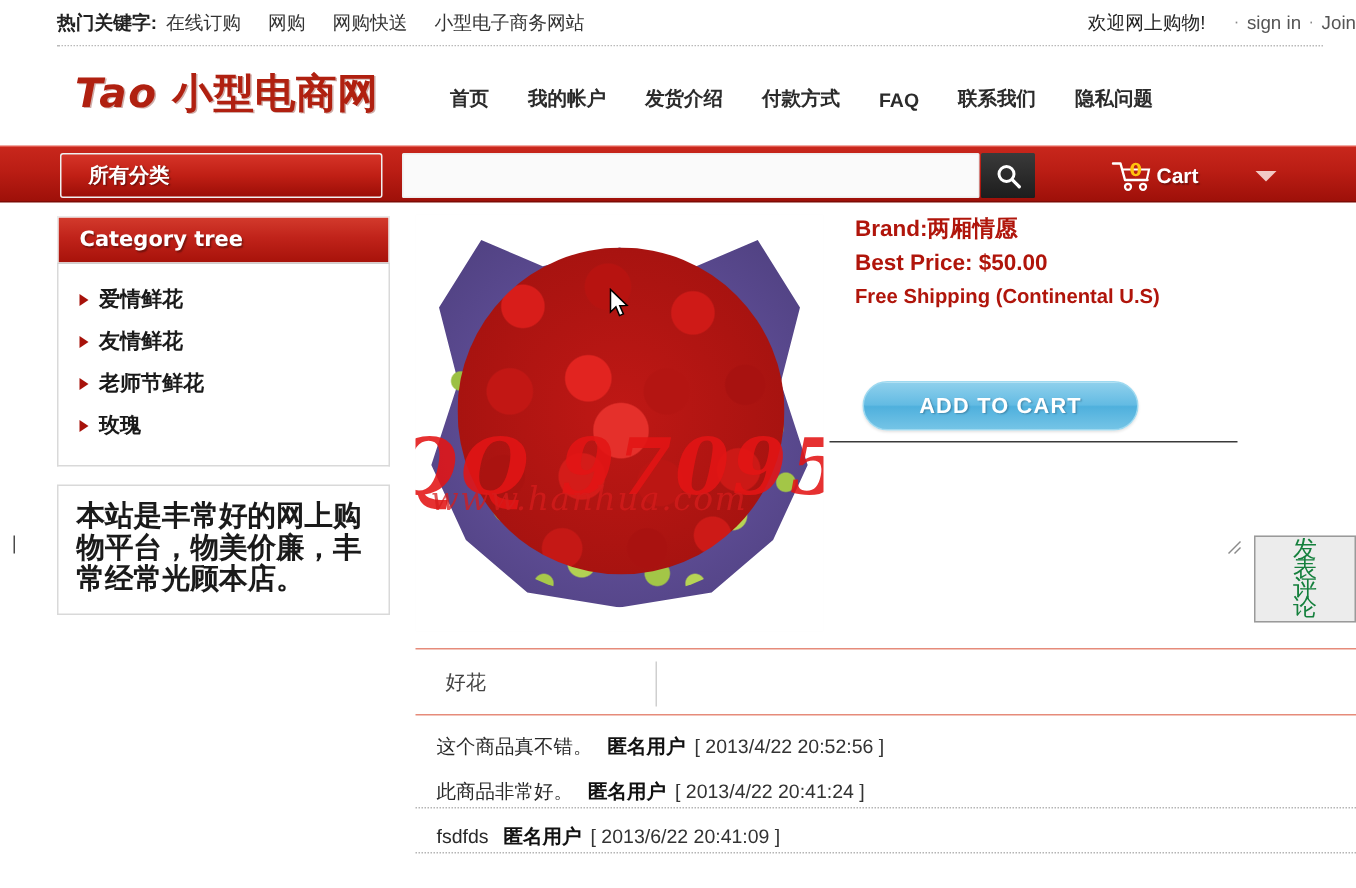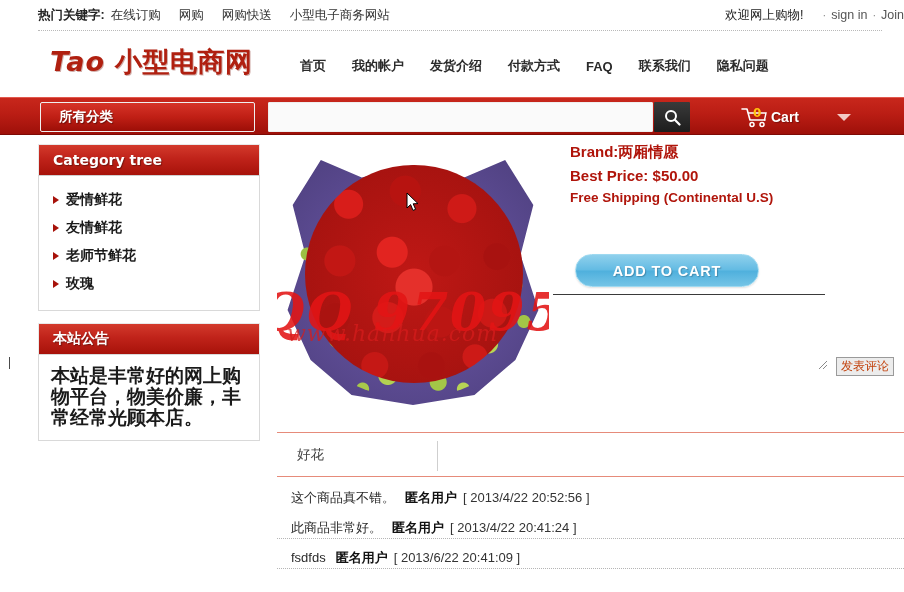--- a/index.html
+++ b/index.html
@@ -305,22 +305,22 @@
   }
   .resize-grip {
     position: absolute; left: 818px; top: 360px;
     width: 10px; height: 10px;
     pointer-events: none;
   }
   .post-btn {
     position: absolute; left: 836px; top: 357px;
     background: #ececec;
     border: 1px solid #9a9a9a;
-    font-size: 12px; color: #c2410c;
-    padding: 2px 4px; cursor: pointer;
+    font-size: 16px; color: #15803d;
+    padding: 2px 20px; cursor: pointer;
     font-family: "Liberation Sans", sans-serif;
     line-height: 13px;
   }
 
   
   .review-table {
     position: absolute; left: 277px; top: 432px; width: 627px;
   }
   .rt-top { border-top: 1px solid #e68b7a; }
   .rt-row-head {
@@ -467,23 +467,20 @@
           <span>老师节鲜花</span>
         </div>
         <div class="cat-item">
           <span class="cat-arrow"></span>
           <span>玫瑰</span>
         </div>
       </div>
     </div>
 
     <div class="panel">
-      <div class="panel-head cn">
-        <span>本站公告</span>
-      </div>
       <div class="notice-body">
         <p>本站是丰常好的网上购物平台，物美价廉，丰常经常光顾本店。</p>
       </div>
     </div>
   </aside>
 
   <div class="product-image">
     <div class="bouquet-bg">
       <div class="wrap-paper"></div>
       <div class="greens"></div>

